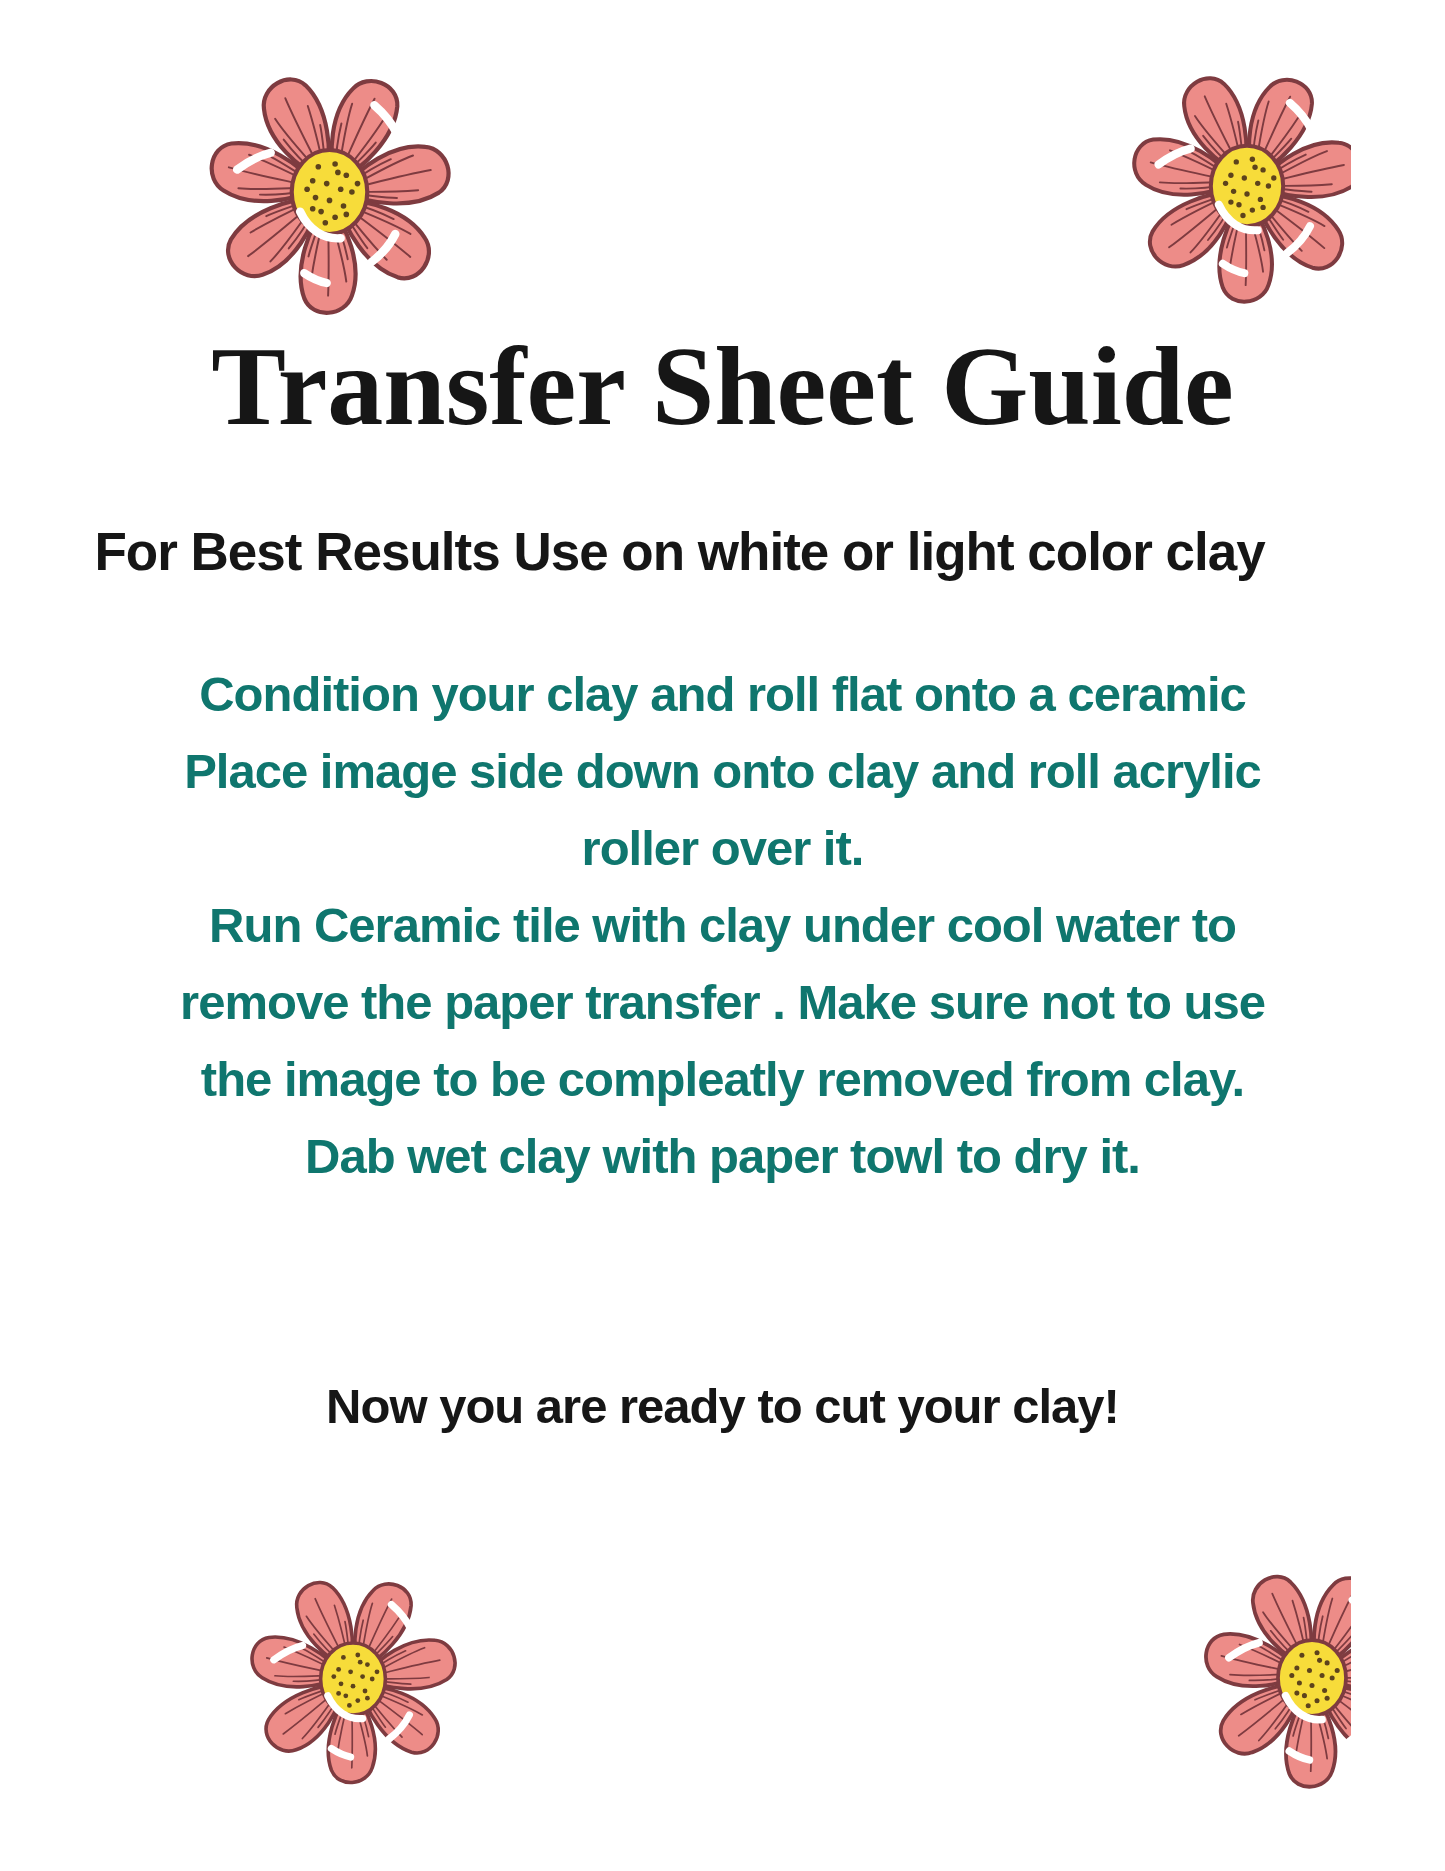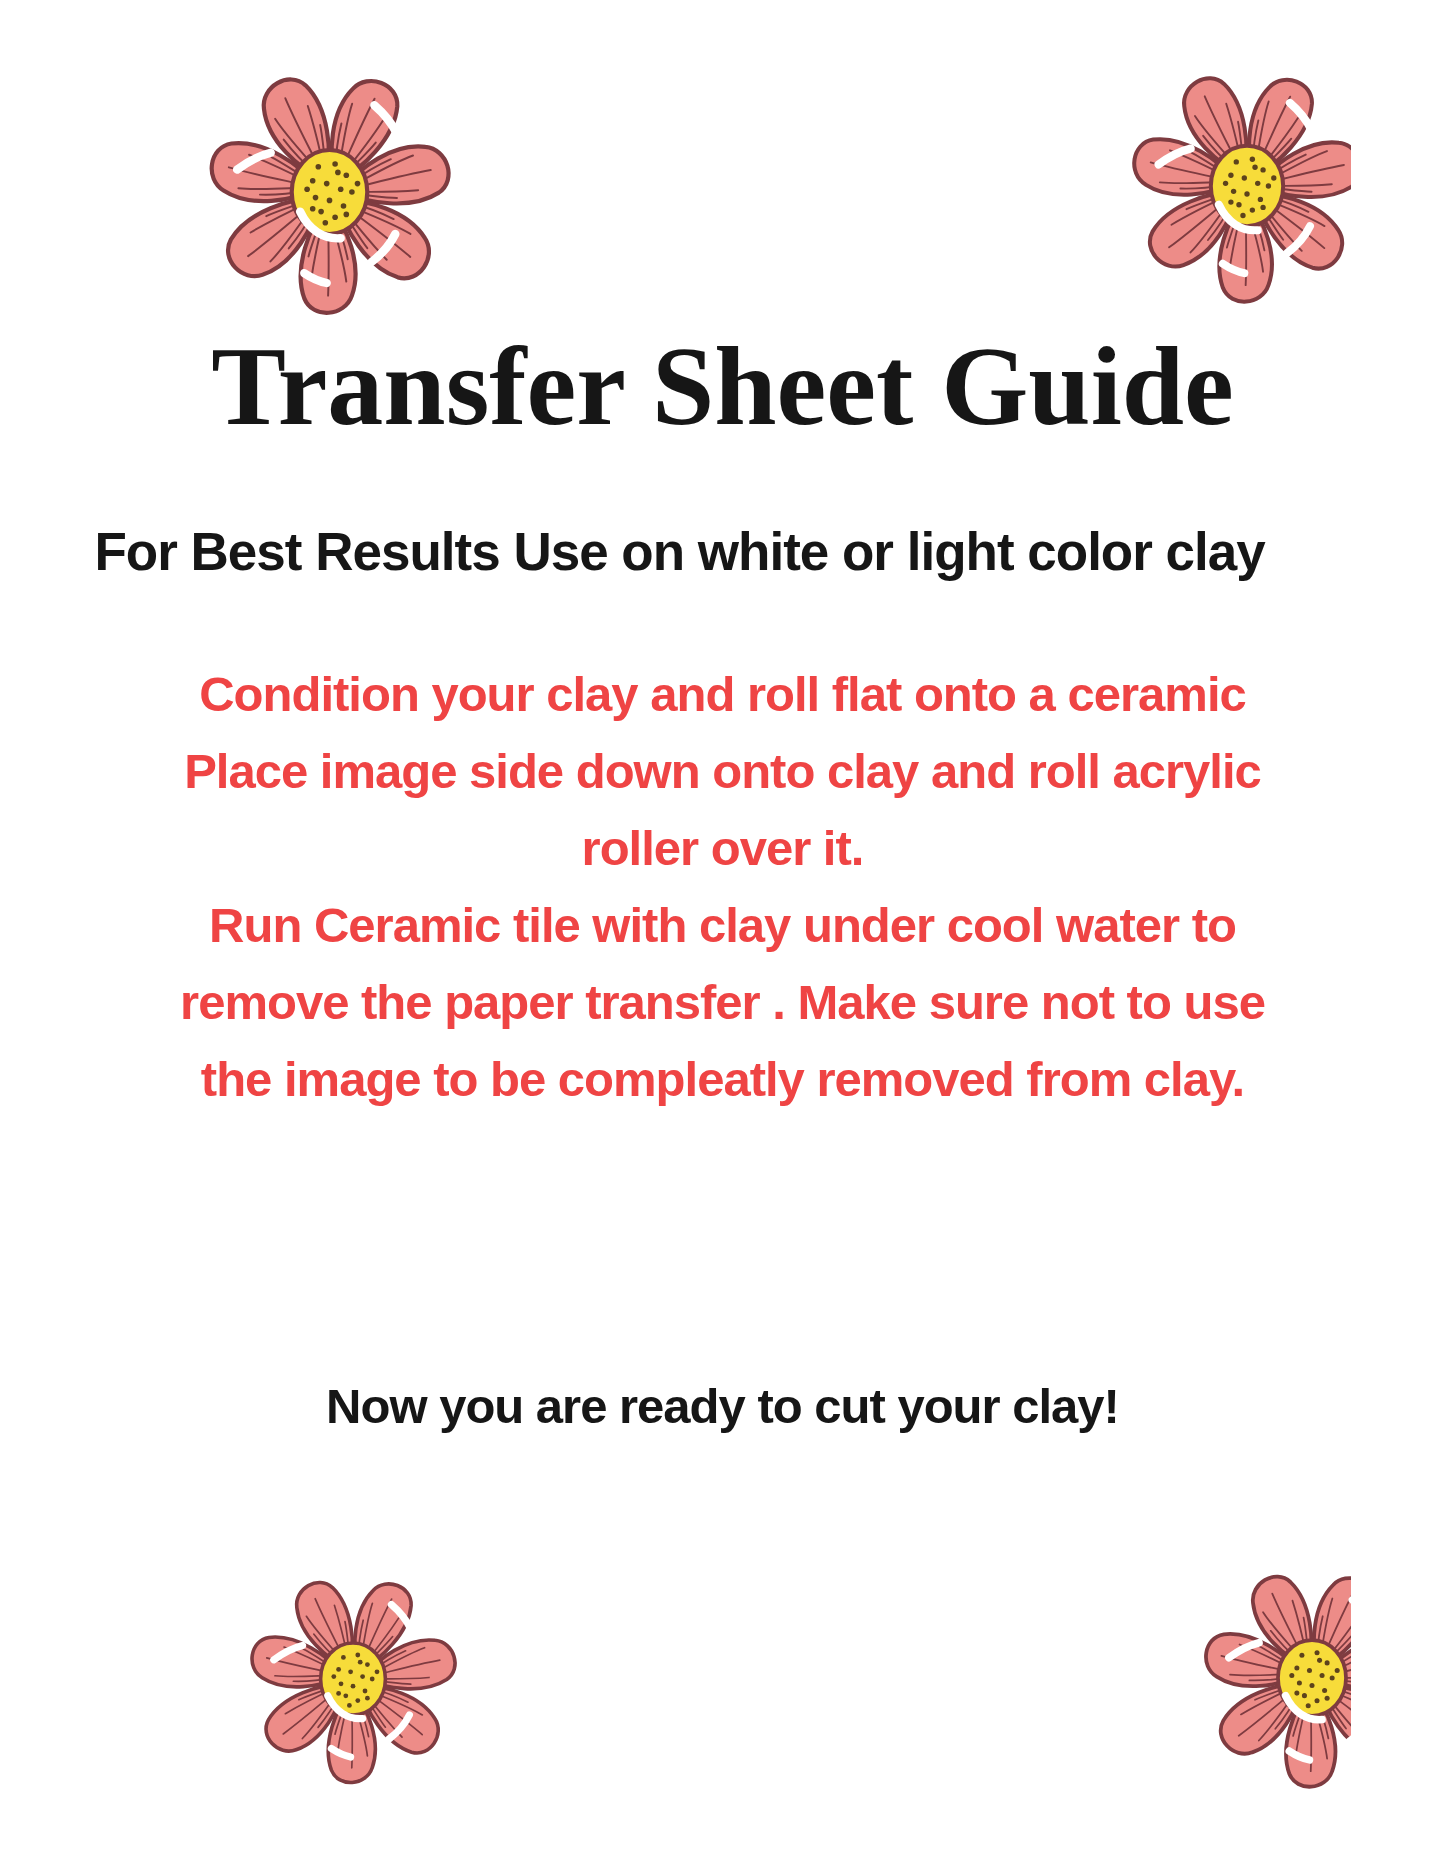--- a/index.html
+++ b/index.html
@@ -37,21 +37,21 @@
     color:#161616;
     margin-top:16px;
   }
   .body-text{
     position:absolute;left:0;right:0;top:656px;
     text-align:center;
     font-weight:bold;
     font-size:49px;
     line-height:77px;
     letter-spacing:-1px;
-    color:#ef4444;
+    color:#0f766e;
   }
   .closing{
     position:absolute;left:0;right:0;top:1368px;
     text-align:center;
     font-weight:bold;
     font-size:49px;
     line-height:77px;
     letter-spacing:-1px;
     color:#161616;
   }
@@ -123,20 +123,21 @@
 
   <div class="subtitle">For Best Results Use on white or light color clay</div>
 
   <div class="body-text">
     <div>Condition your clay and roll flat onto a ceramic</div>
     <div>Place image side down onto clay and roll acrylic</div>
     <div>roller over it.</div>
     <div>Run Ceramic tile with clay under cool water to</div>
     <div>remove the paper transfer . Make sure not to use</div>
     <div>the image to be compleatly removed from clay.</div>
+    <div>Dab wet clay with paper towl to dry it.</div>
   </div>
 
   <div class="closing">Now you are ready to cut your clay!</div>
 
   <svg class="flower bl" viewBox="0 0 200 200">
     <use href="#flower"></use>
   </svg>
   <svg class="flower br" viewBox="0 0 200 200">
     <use href="#flower"></use>
   </svg>

